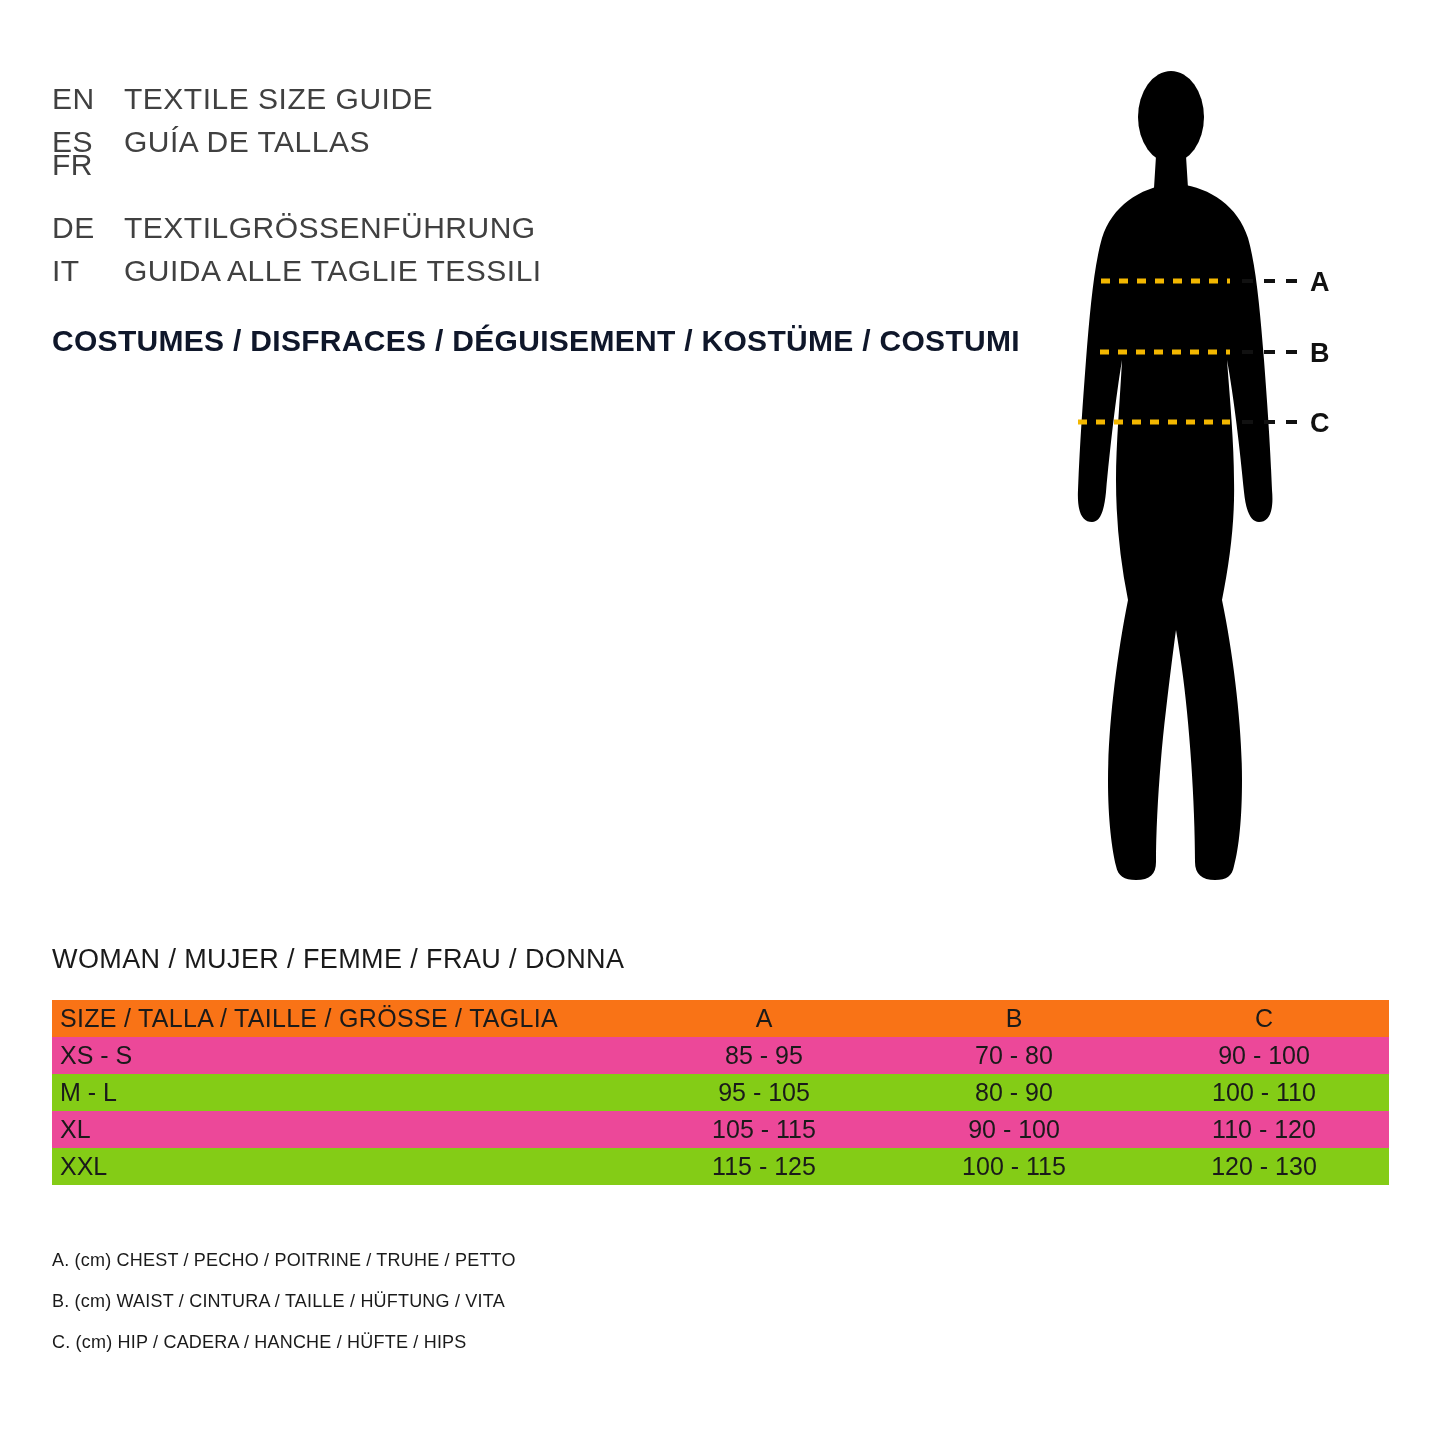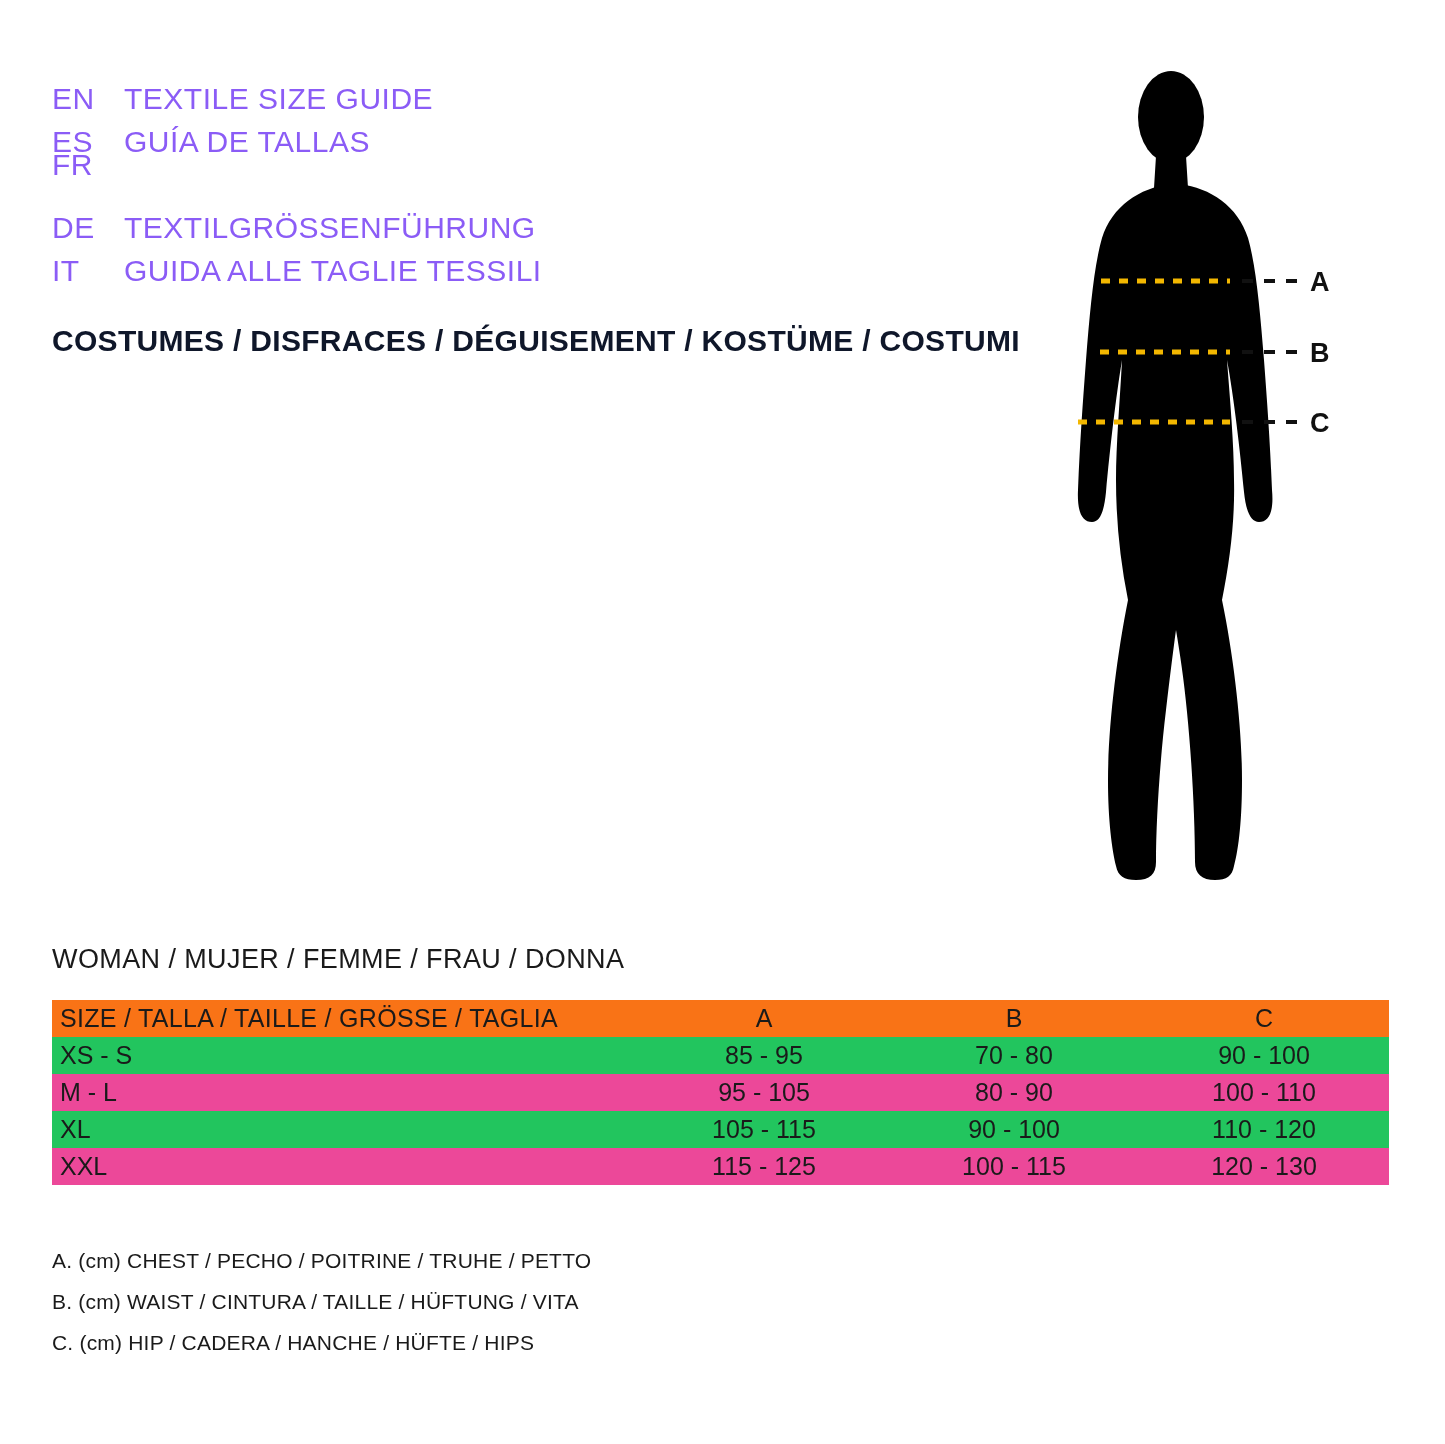--- a/index.html
+++ b/index.html
@@ -22,21 +22,21 @@
     left: 52px;
     top: 62px;
     width: 980px;
   }
   .lang-row {
     display: flex;
     align-items: baseline;
     height: 43px;
     font-size: 30px;
     letter-spacing: 0.5px;
-    color: #8b5cf6;
+    color: #404040;
   }
   .lang-code {
     width: 72px;
     flex: 0 0 72px;
   }
   .lang-text {
     flex: 1;
     margin-top: 20px;
   }
   .category-line {
@@ -108,32 +108,32 @@
   table.size-table th.col-m,
   table.size-table td.col-m {
     text-align: center;
     width: 250px;
   }
   table.size-table td.col-size {
     text-align: left;
     padding-left: 8px;
   }
   table.size-table tbody tr.odd {
-    background: #22c55e;
+    background: #ec4899;
   }
   table.size-table tbody tr.even {
-    background: #ec4899;
+    background: #84cc16;
   }
 
   
   .legend {
     position: absolute;
     left: 52px;
     top: 1240px;
-    font-size: 21px;
+    font-size: 18px;
     color: #1a1a1a;
   }
   .legend-row {
     height: 41px;
     line-height: 41px;
     letter-spacing: 0.2px;
   }
 </style>
 </head>
 <body>

